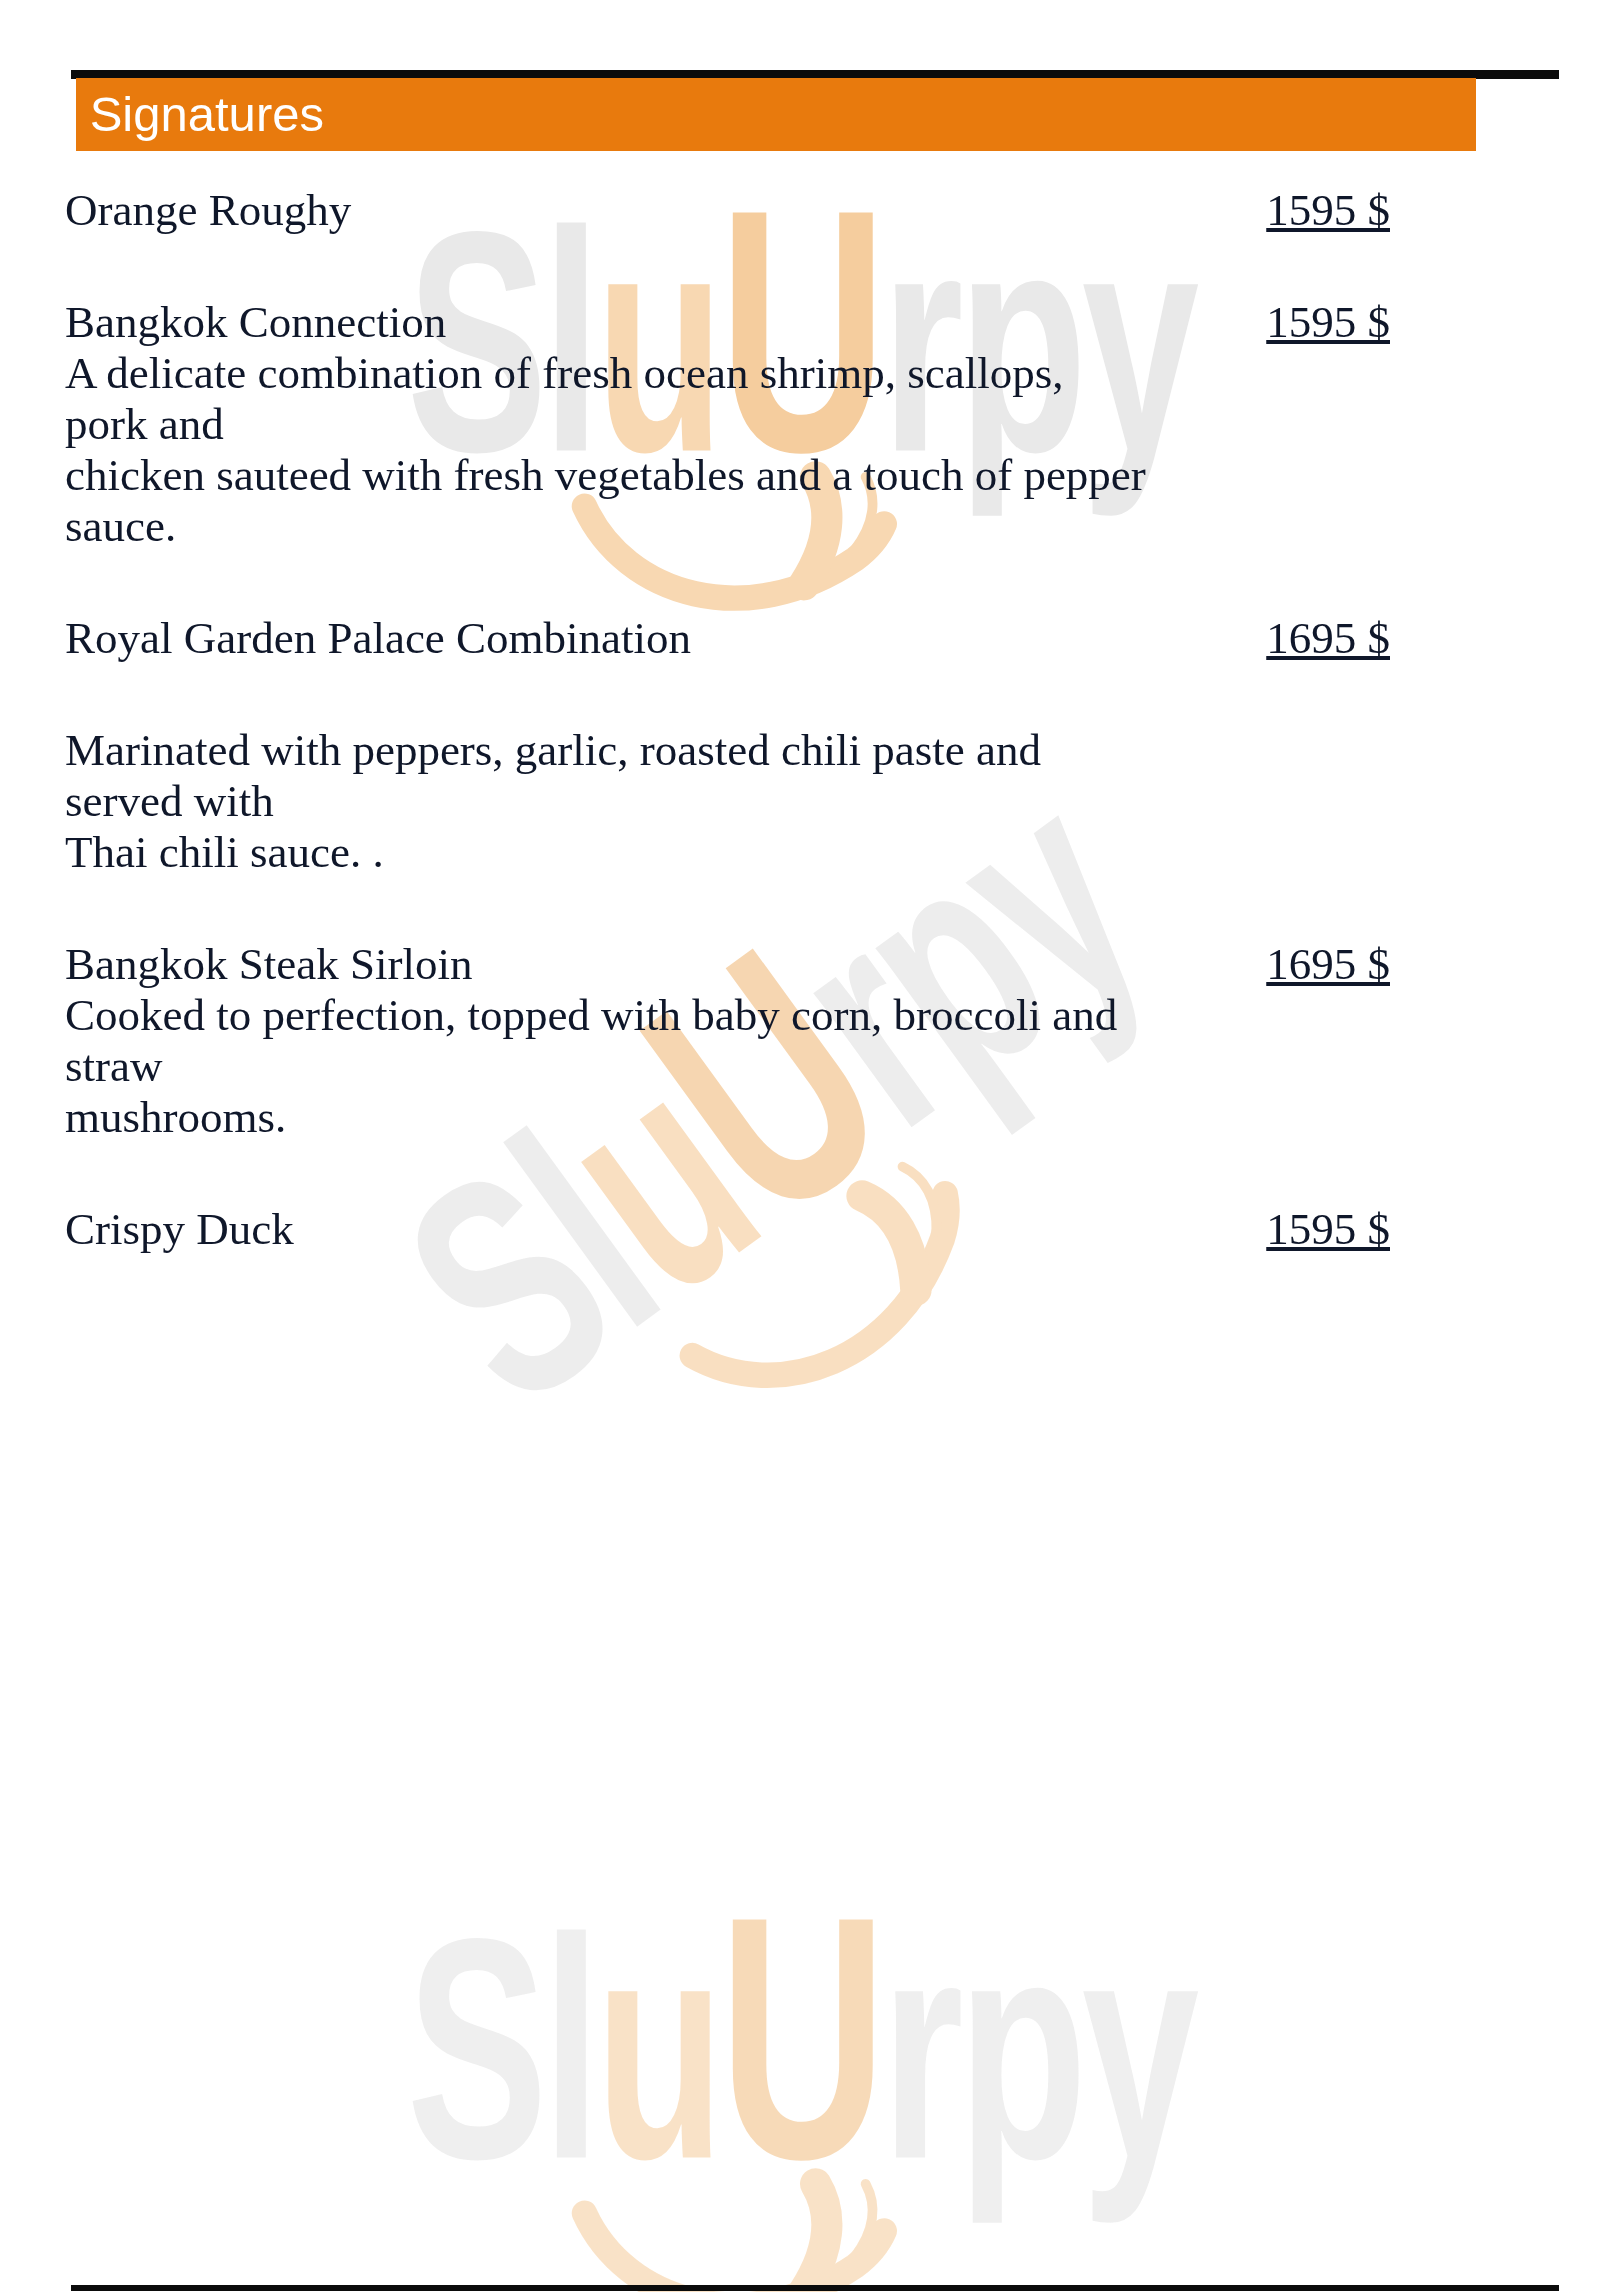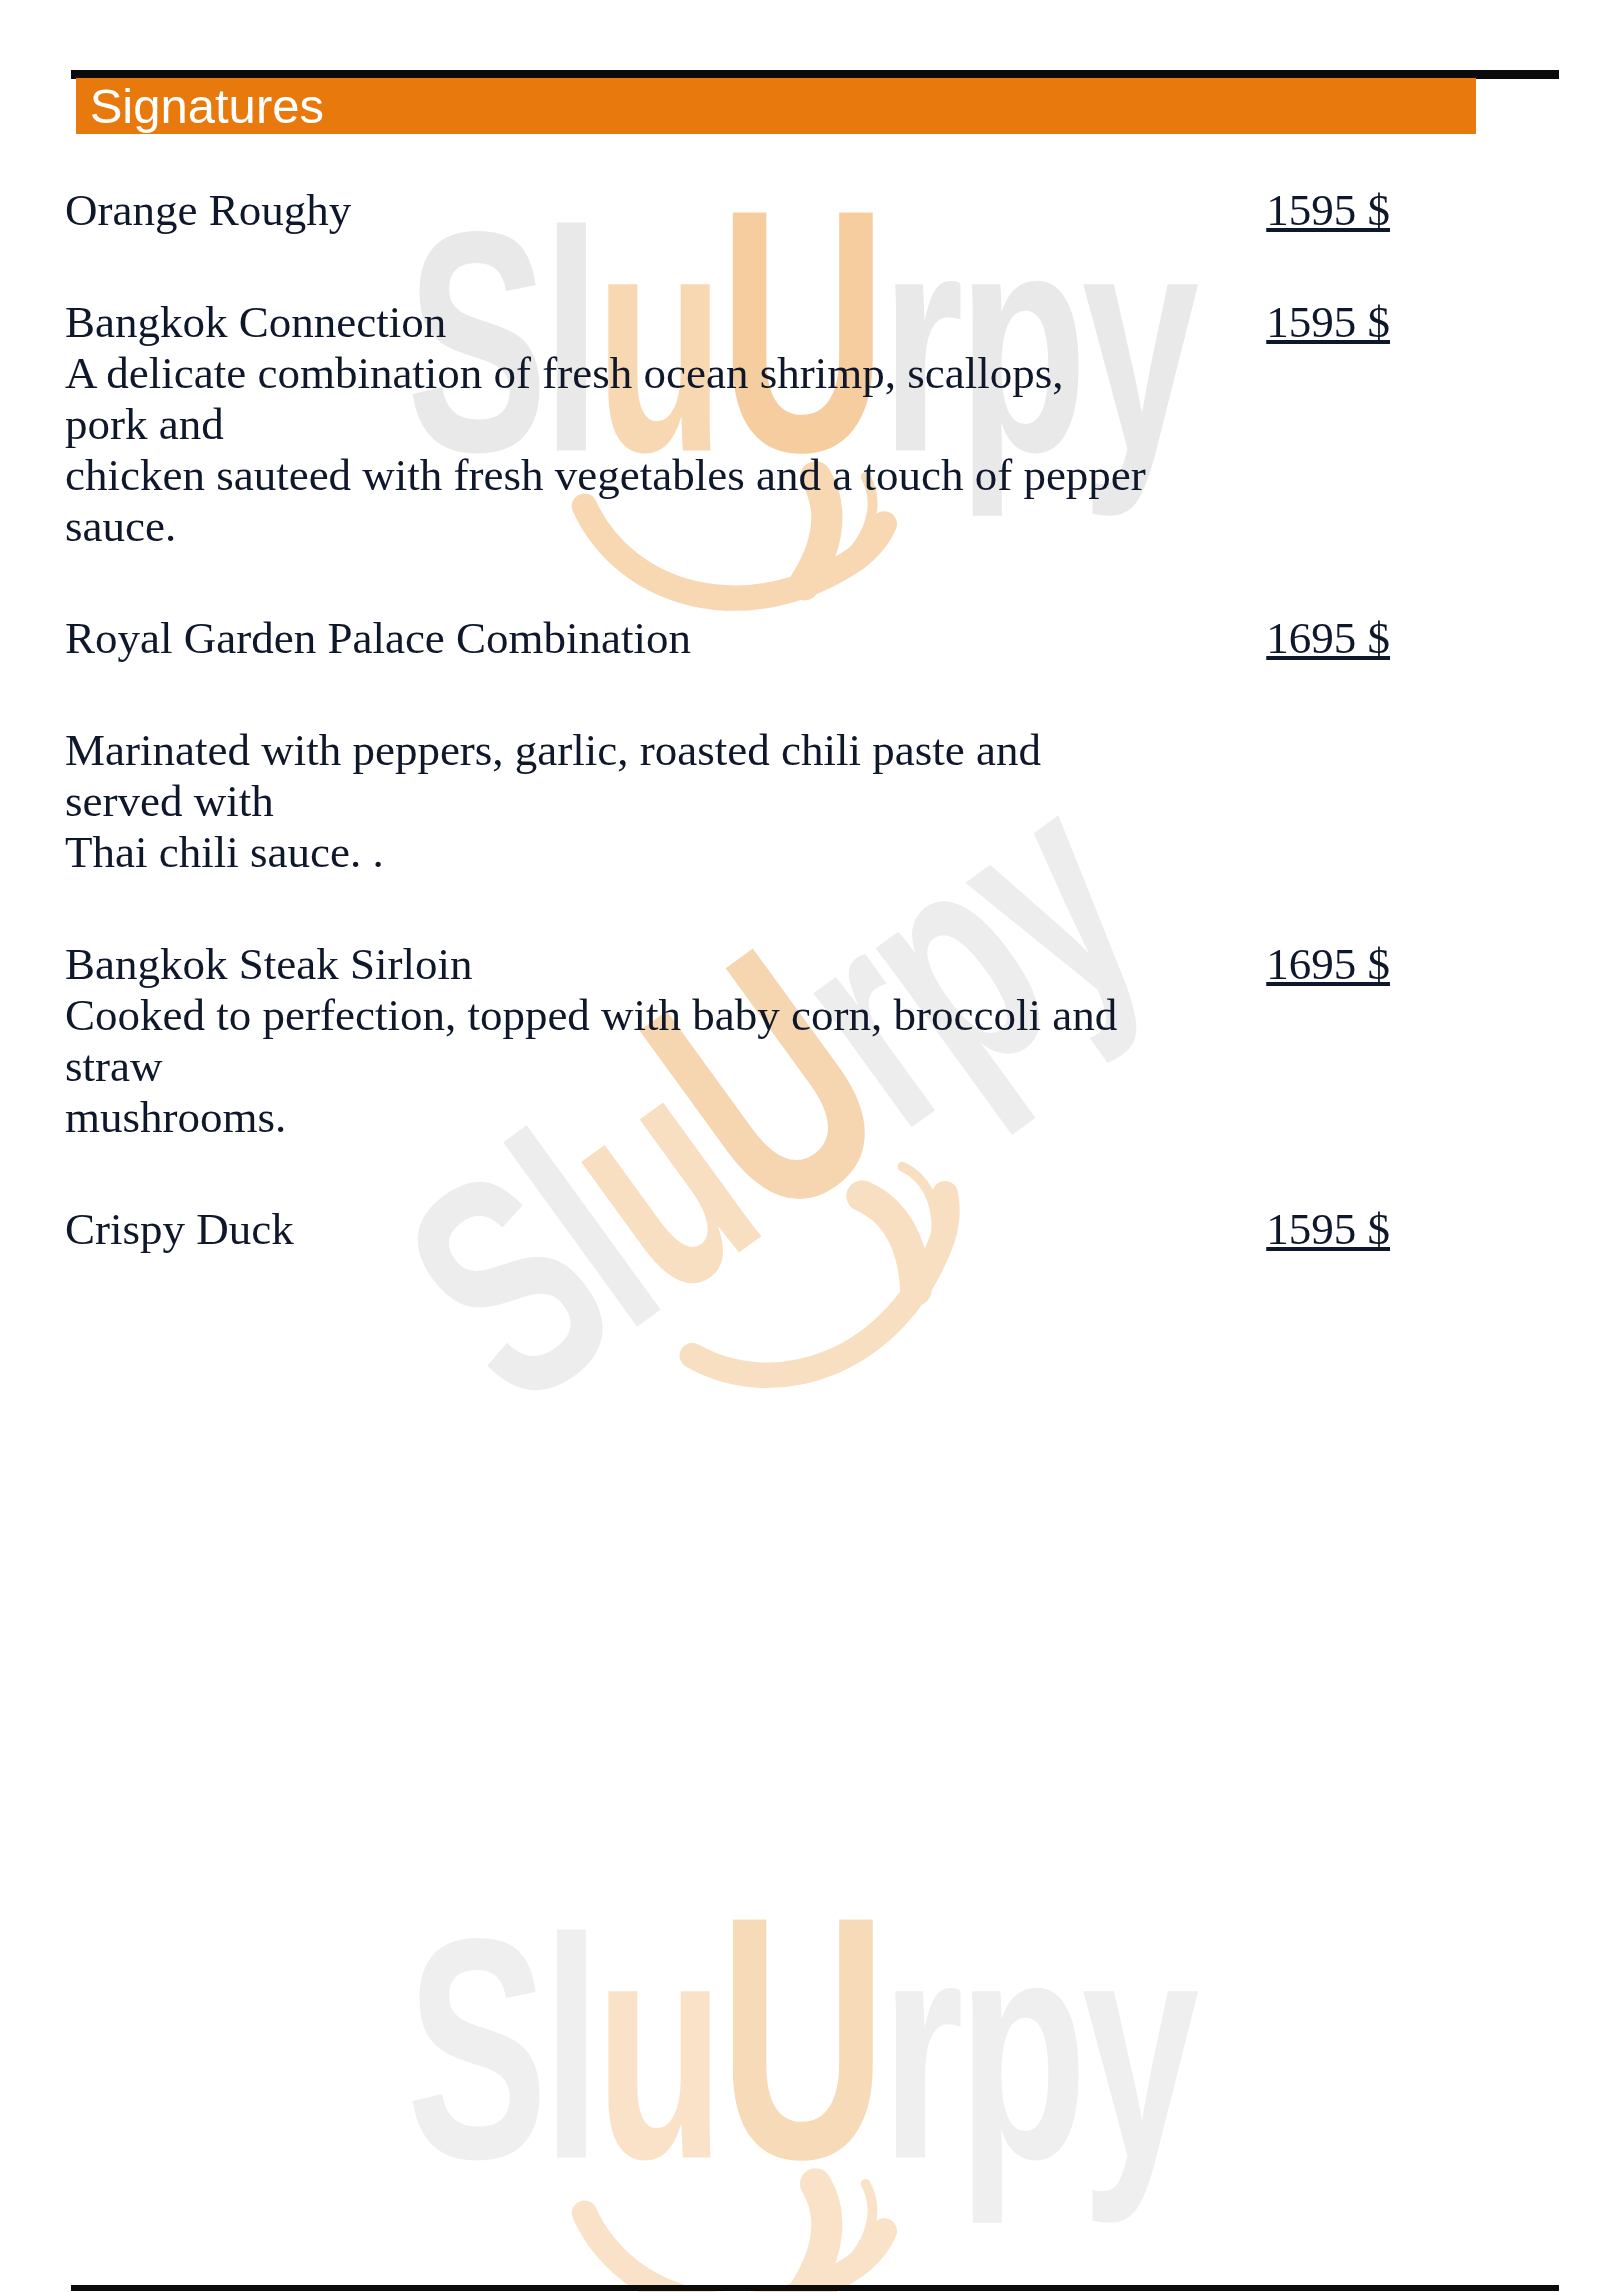--- a/index.html
+++ b/index.html
@@ -15,21 +15,21 @@
   .top-bar{
     position:absolute;left:71px;top:70px;width:1488px;height:8.8px;
     background:#0b0b0b;
   }
   .bottom-bar{
     position:absolute;left:71px;top:2285px;width:1488px;height:5.9px;
     background:#1a1a1a;
   }
   
   .banner{
-    position:absolute;left:76px;top:78px;width:1400px;height:56px;
+    position:absolute;left:76px;top:78px;width:1400px;height:73px;
     background:#e87a0d;
     display:flex;align-items:center;
     z-index:2;
   }
   .banner .title{
     font-family:"Liberation Sans", sans-serif;
     font-size:49px;
     color:#ffffff;
     padding-left:13.7px;
     line-height:1;

